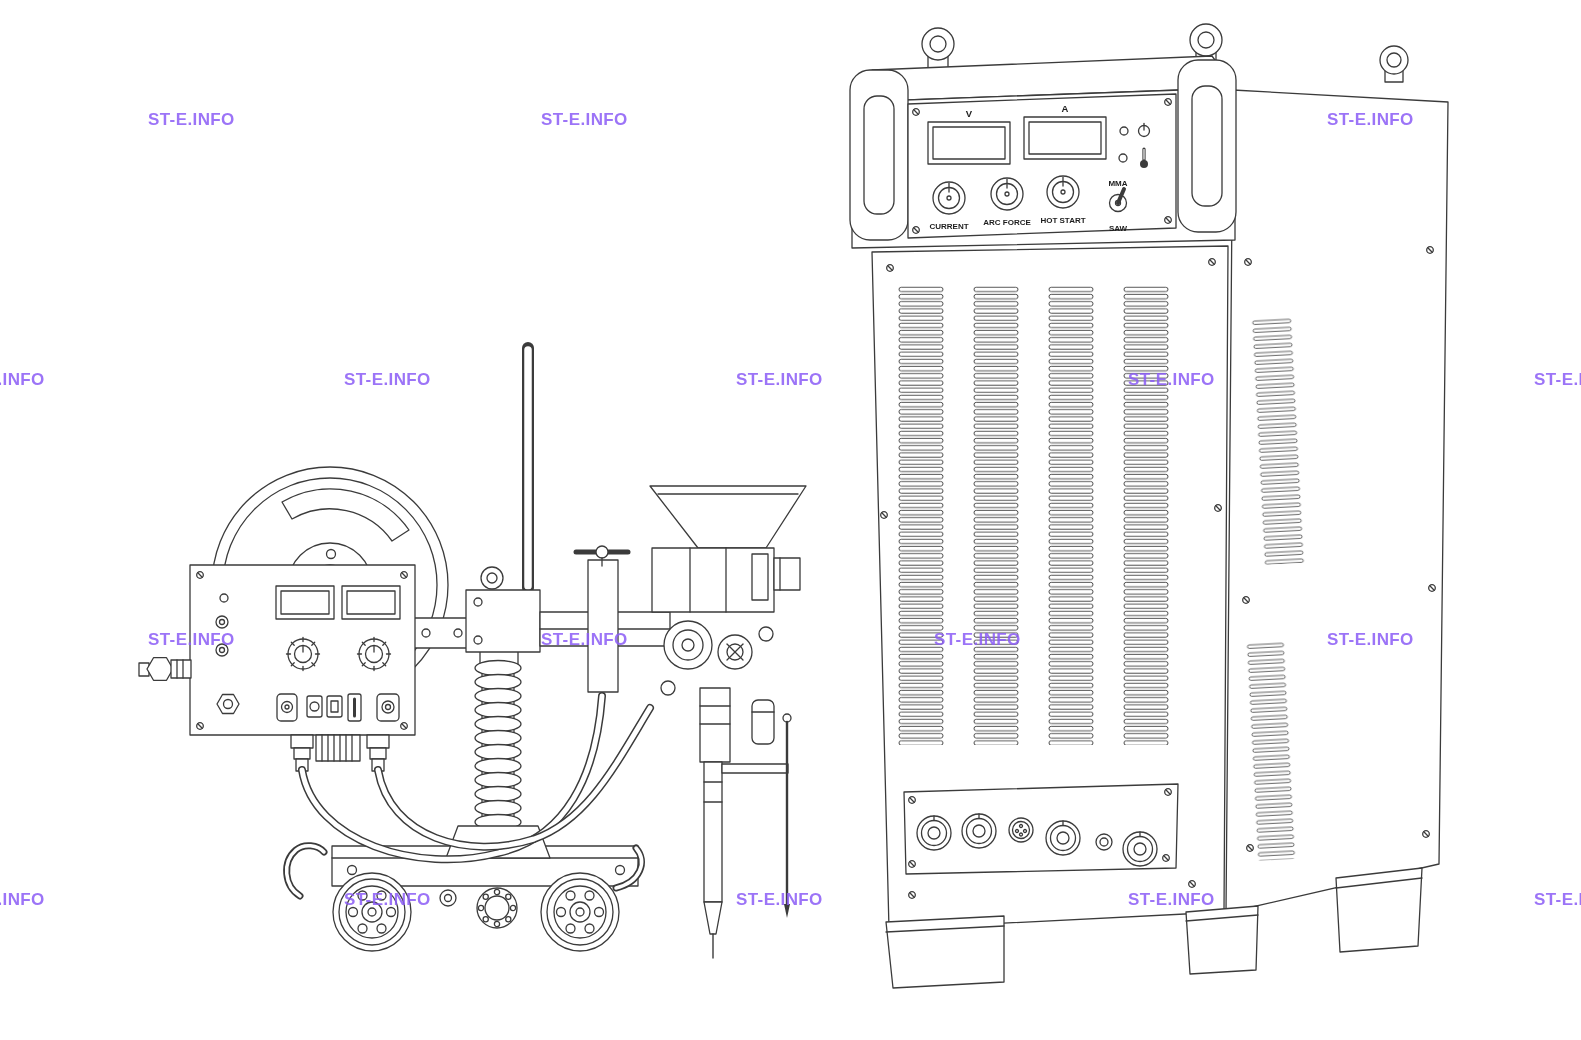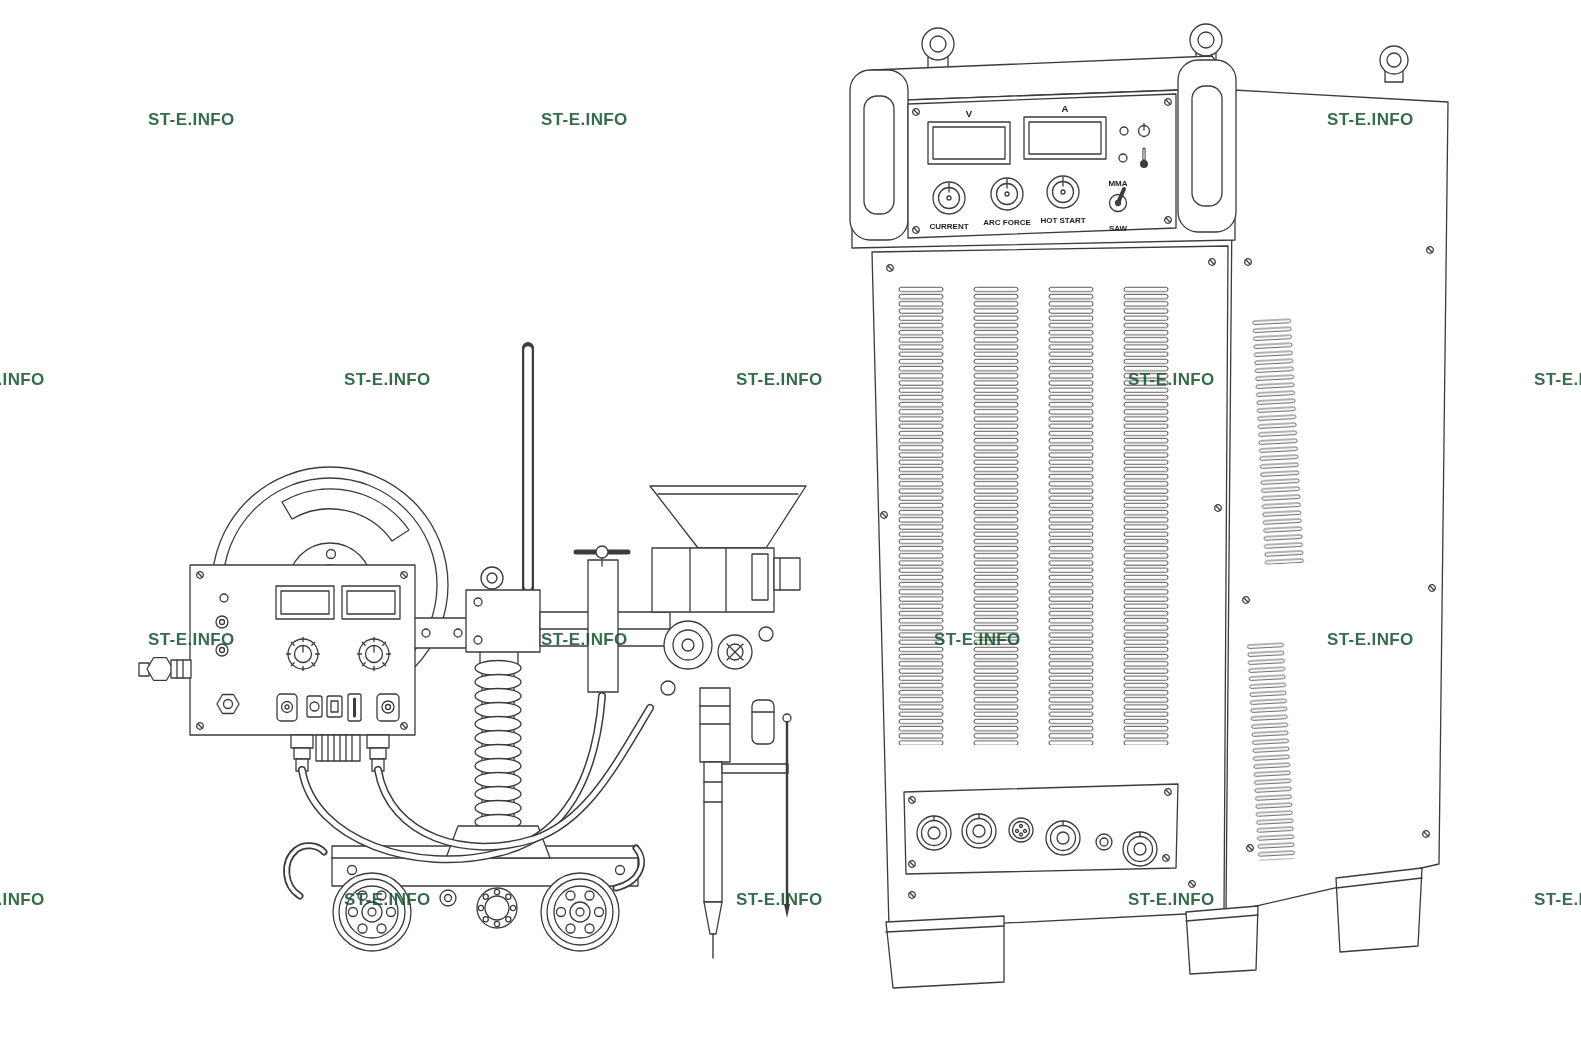--- a/index.html
+++ b/index.html
@@ -3,21 +3,21 @@
 <meta charset="utf-8">
 <style>
   html,body{margin:0;padding:0}
   body{
     width:1581px;height:1040px;position:relative;overflow:hidden;
     background:#ffffff;font-family:"Liberation Sans",sans-serif;
   }
   #art{position:absolute;left:0;top:0;z-index:1}
   .wm{
     position:absolute;z-index:5;font:bold 17px "Liberation Sans",sans-serif;
-    color:#14532d;letter-spacing:.4px;white-space:nowrap;opacity:.85;
+    color:#8b5cf6;letter-spacing:.4px;white-space:nowrap;opacity:.85;
     user-select:none;
   }
   svg text{
     font-family:"Liberation Sans",sans-serif;font-weight:bold;
     fill:#1c1c1c;stroke:none;text-anchor:middle;
   }
   .pl{font-size:8px}
   .va{font-size:9.5px}
   .f{fill:#ffffff}
   .d{fill:#3b3b3b;stroke:none}

